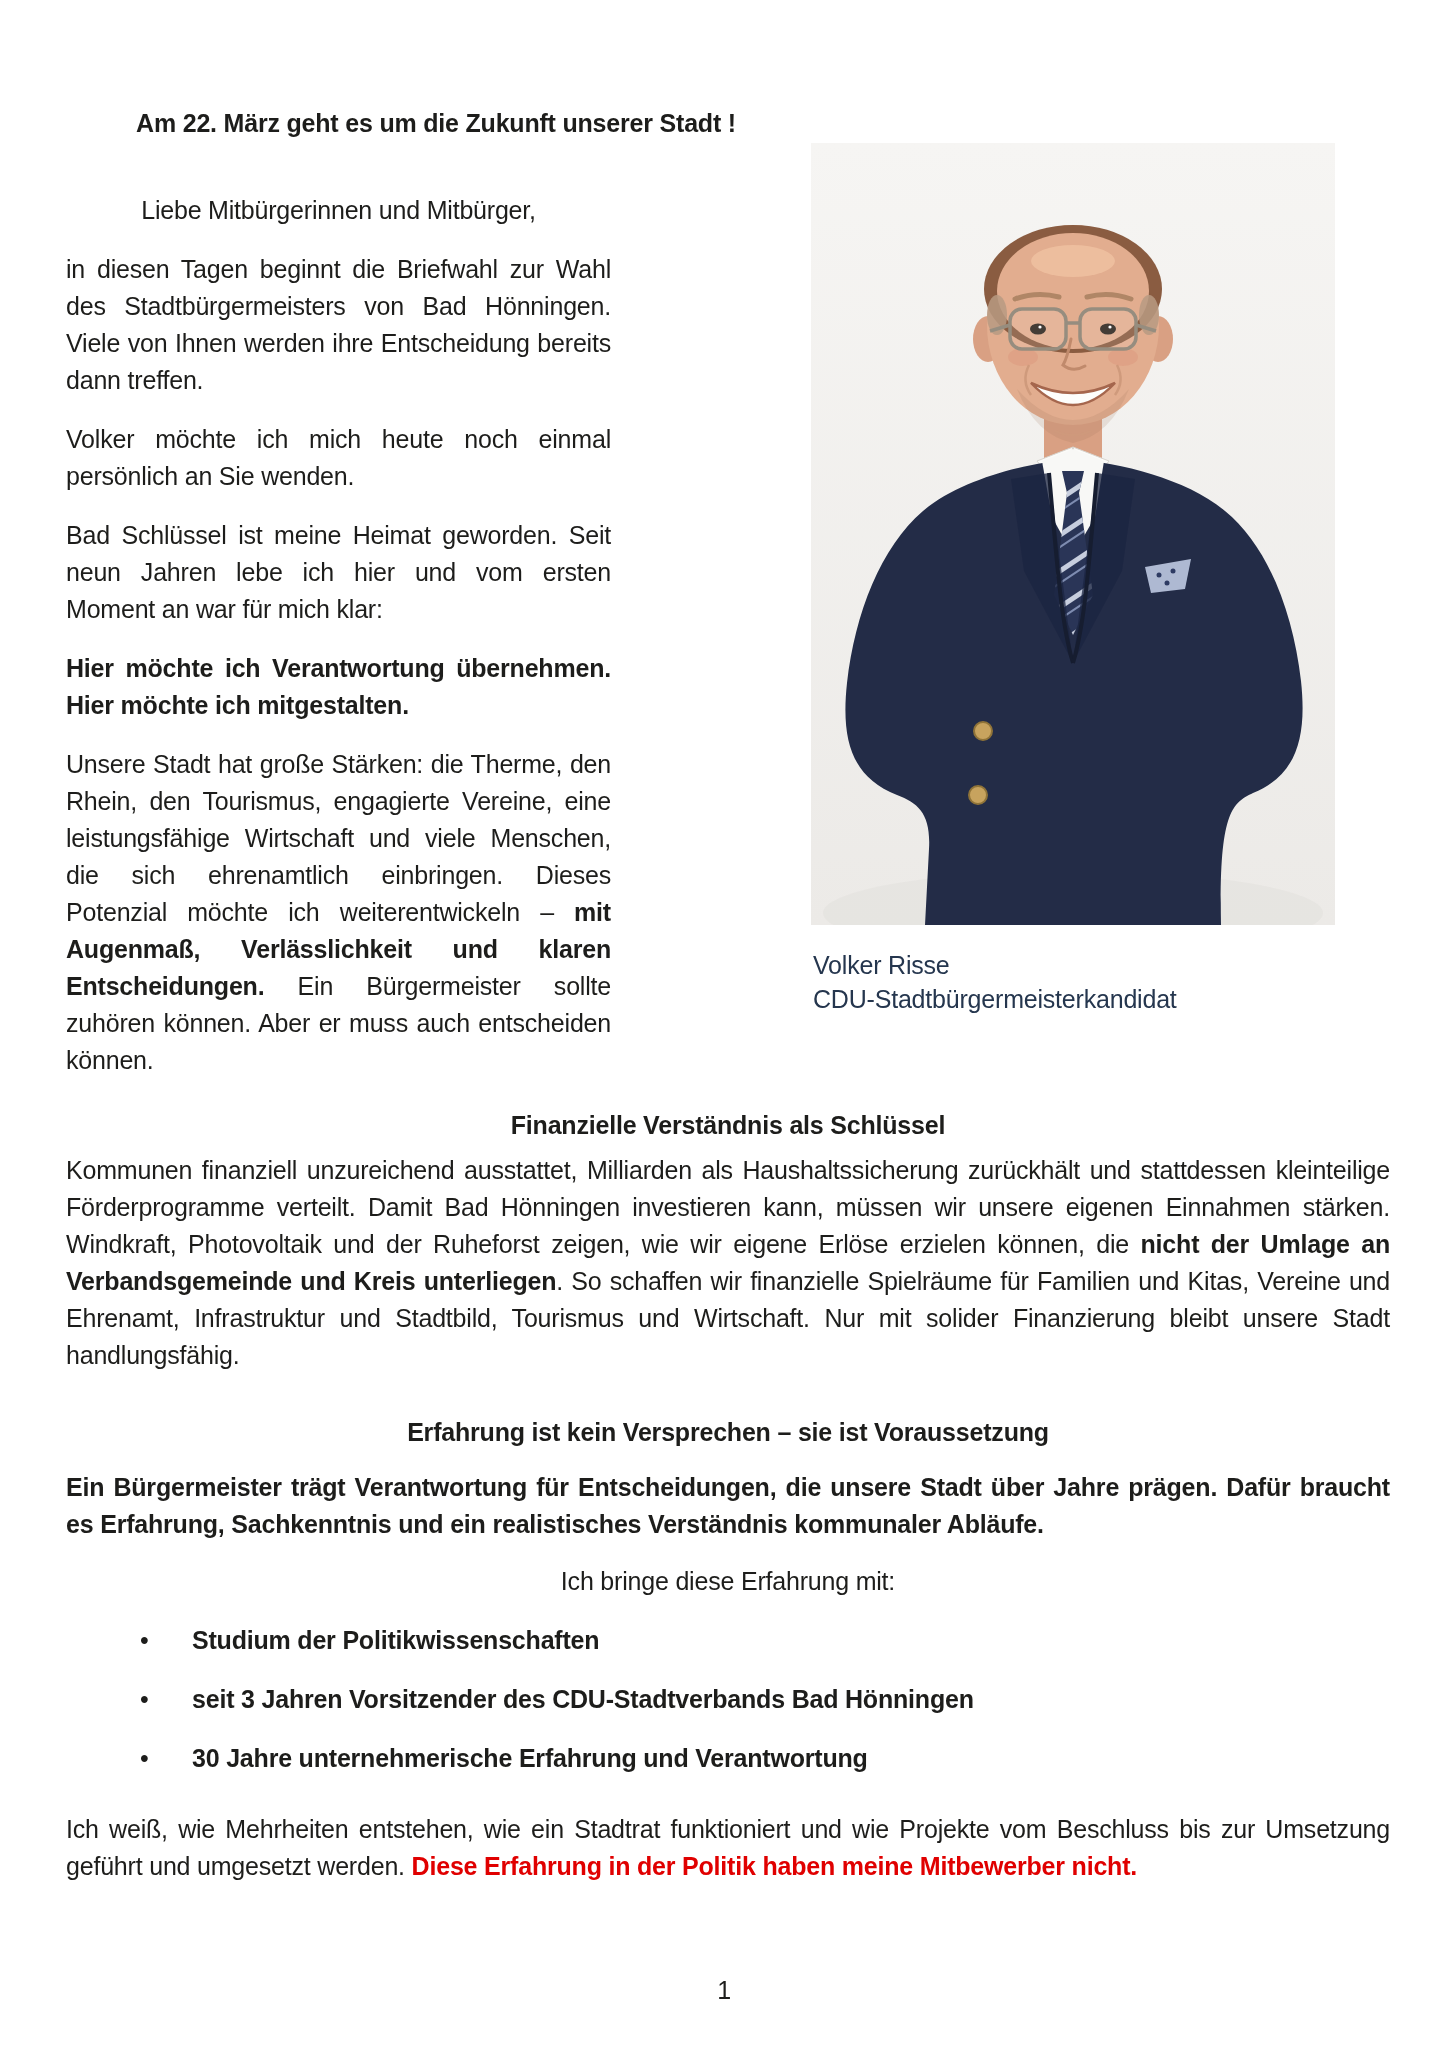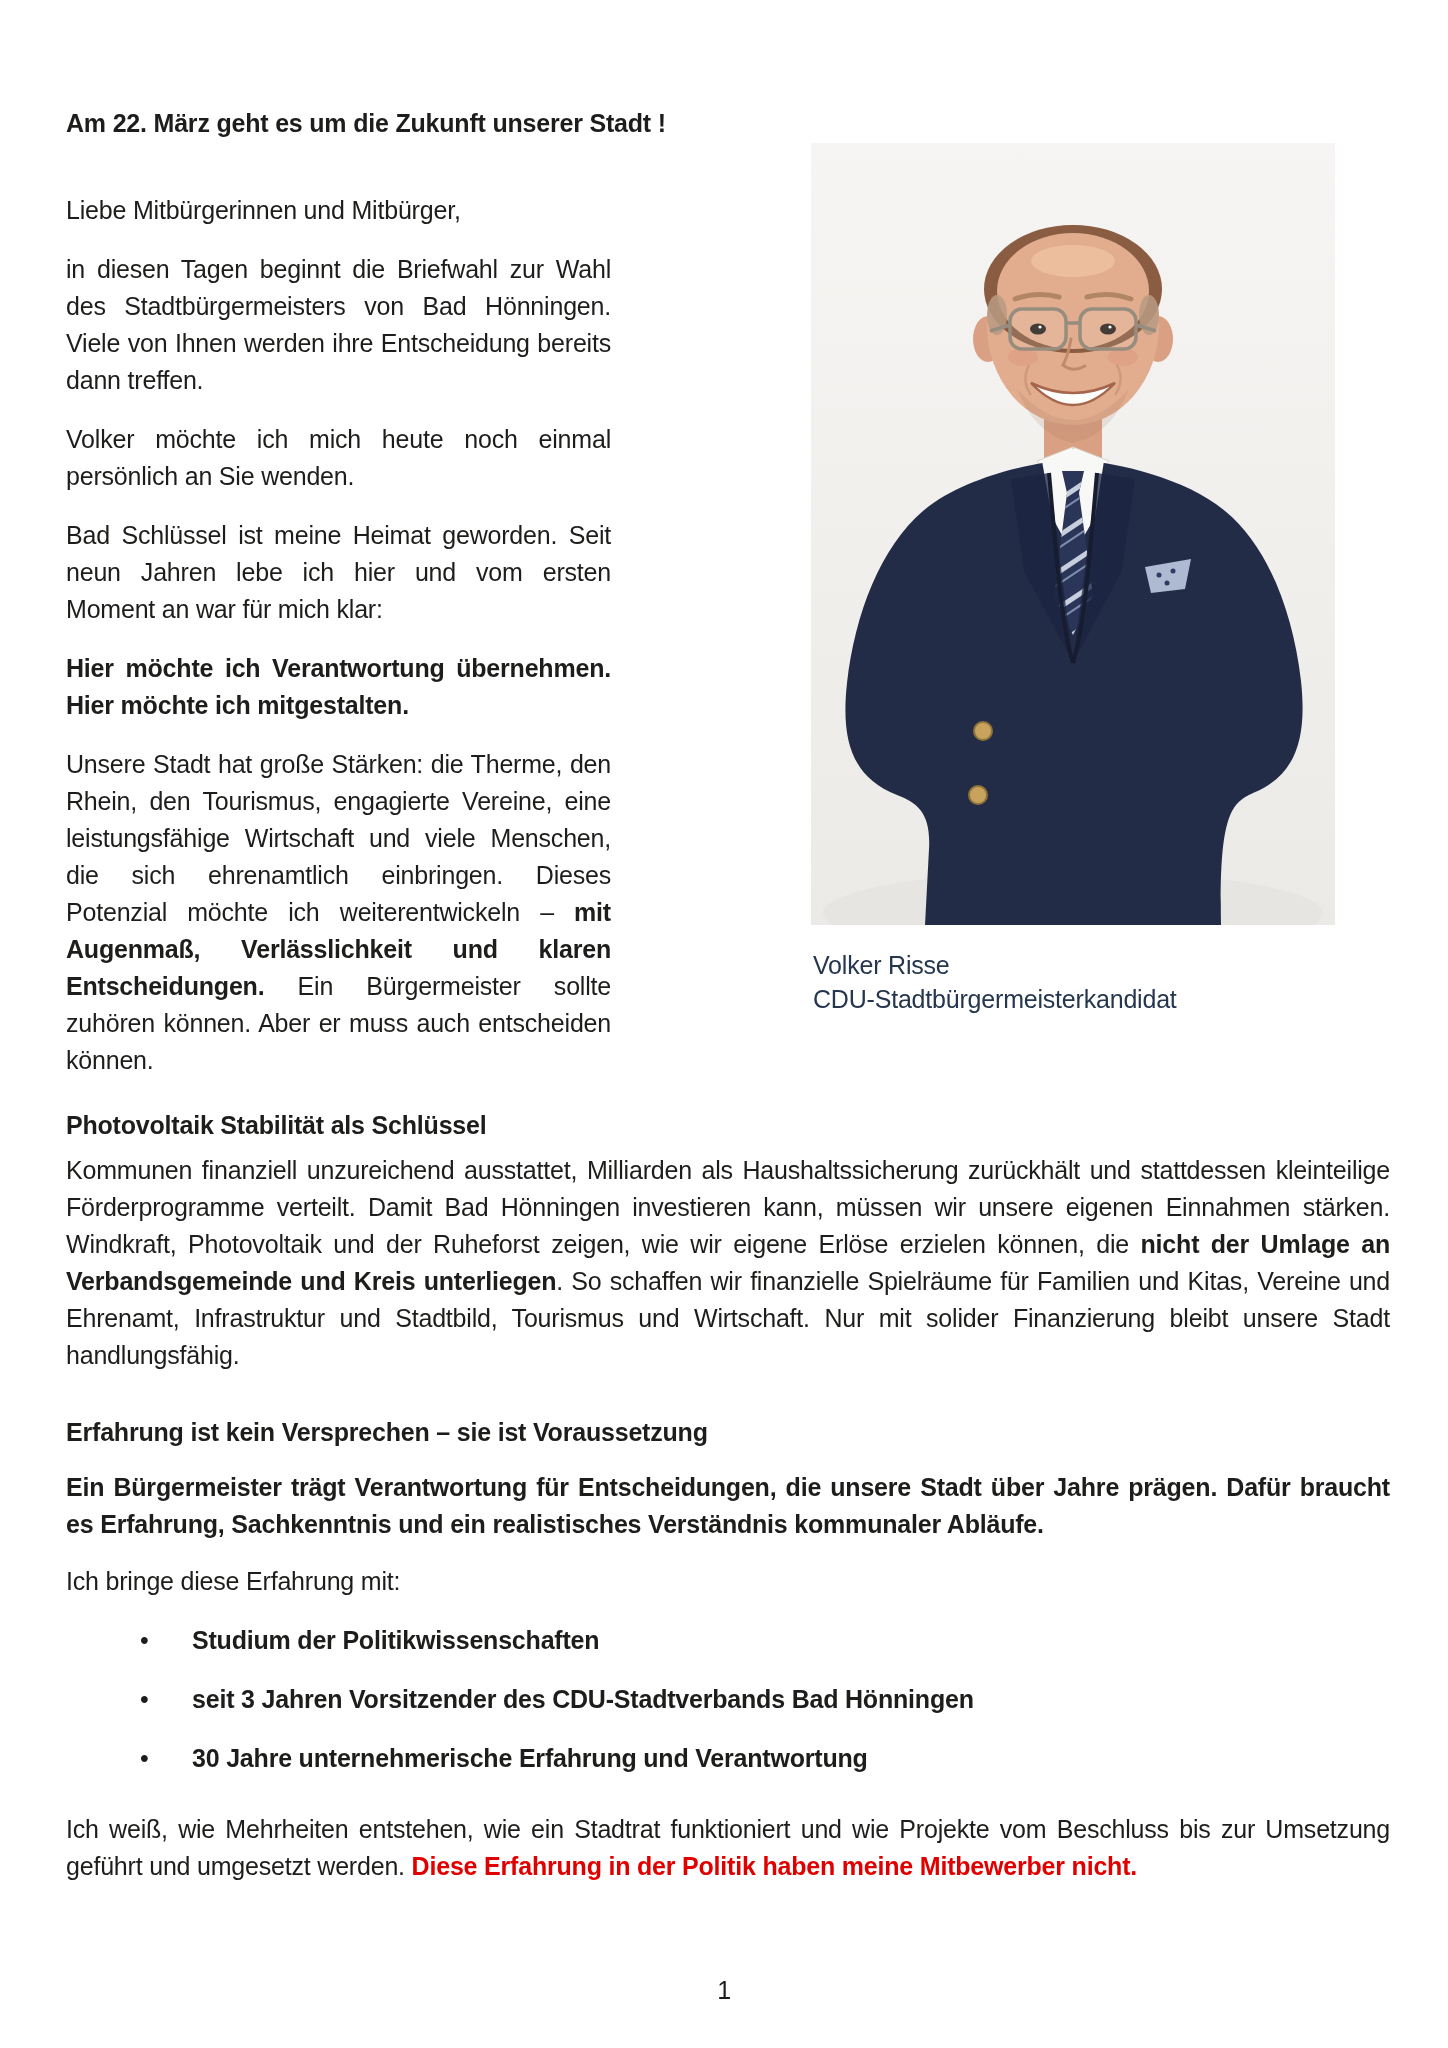--- a/index.html
+++ b/index.html
@@ -10,21 +10,21 @@
     height: 2048px;
     background: #ffffff;
     font-family: "Liberation Sans", sans-serif;
     font-size: 25px;
     line-height: 37px;
     letter-spacing: -0.2px;
     color: #1d1d1b;
     padding: 105px 58px 0 66px;
     overflow: hidden;
   }
-  p { margin: 0; }
+  p { margin: 0; text-align: center; }
   .justify { text-align: justify; }
   .narrow { width: 545px; }
   .b { font-weight: bold; }
   .doc-title { font-weight: bold; width: 740px; margin: 0 0 50px 0; }
   .salutation { margin: 0 0 22px 0; }
   .para { margin: 0 0 22px 0; }
   .finance-heading { font-weight: bold; margin-top: 28px; }
   .finance-line1 { width: 615px; letter-spacing: -0.5px; margin-top: 12px; text-align: justify; text-align-last: justify; }
   .finance-rest { margin-top: 8px; }
   .exp-heading { font-weight: bold; margin-top: 40px; }
@@ -54,21 +54,21 @@
   <p class="para narrow justify">in diesen Tagen beginnt die Briefwahl zur Wahl des Stadt­bürgermeisters von Bad Hönningen. Viele von Ihnen werden ihre Entscheidung bereits dann treffen.</p>
 
   <p class="para narrow justify">Volker möchte ich mich heute noch einmal persönlich an Sie wenden.</p>
 
   <p class="para narrow justify">Bad Schlüssel ist meine Heimat geworden. Seit neun Jahren lebe ich hier und vom ersten Moment an war für mich klar:</p>
 
   <p class="para narrow justify b">Hier möchte ich Verantwortung übernehmen. Hier möchte ich mitgestalten.</p>
 
   <p class="para narrow justify"><span>Unsere Stadt hat große Stärken: die Therme, den Rhein, den Tourismus, engagierte Vereine, eine leistungsfähige Wirtschaft und viele Menschen, die sich ehrenamtlich einbringen. Dieses Potenzial möchte ich weiterentwickeln – </span><span class="b">mit Augenmaß, Verlässlichkeit und klaren Entscheidung­en.</span><span> Ein Bürgermeister sollte zuhören können. Aber er muss auch entscheiden können.</span></p>
 
-  <p class="finance-heading">Photovoltaik Stabilität als Schlüssel</p>
+  <p class="finance-heading">Finanzielle Verständnis als Schlüssel</p>
 
   <p class="finance-rest justify"><span>Kommunen finanziell unzureichend ausstattet, Milliarden als Haushaltssicherung zurückhält und stattdessen kleinteilige Förderprogramme verteilt. Damit Bad Hönningen investieren kann, müssen wir unsere eigenen Einnahmen stärken. Windkraft, Photovoltaik und der Ruheforst zeigen, wie wir eigene Erlöse erzielen können, die </span><span class="b">nicht der Umlage an Verbandsgemeinde und Kreis unterliegen</span><span>. So schaffen wir finanzielle Spielräume für Familien und Kitas, Vereine und Ehrenamt, Infrastruktur und Stadtbild, Tourismus und Wirtschaft. Nur mit solider Finanzierung bleibt unsere Stadt handlungsfähig.</span></p>
 
   <p class="exp-heading">Erfahrung ist kein Versprechen – sie ist Voraussetzung</p>
 
   <p class="exp-intro justify">Ein Bürgermeister trägt Verantwortung für Entscheidungen, die unsere Stadt über Jahre prägen. Dafür braucht es Erfahrung, Sachkenntnis und ein realistisches Verständnis kommunaler Abläufe.</p>
 
   <p class="lead-in">Ich bringe diese Erfahrung mit:</p>
 
   <ul class="bullets">

